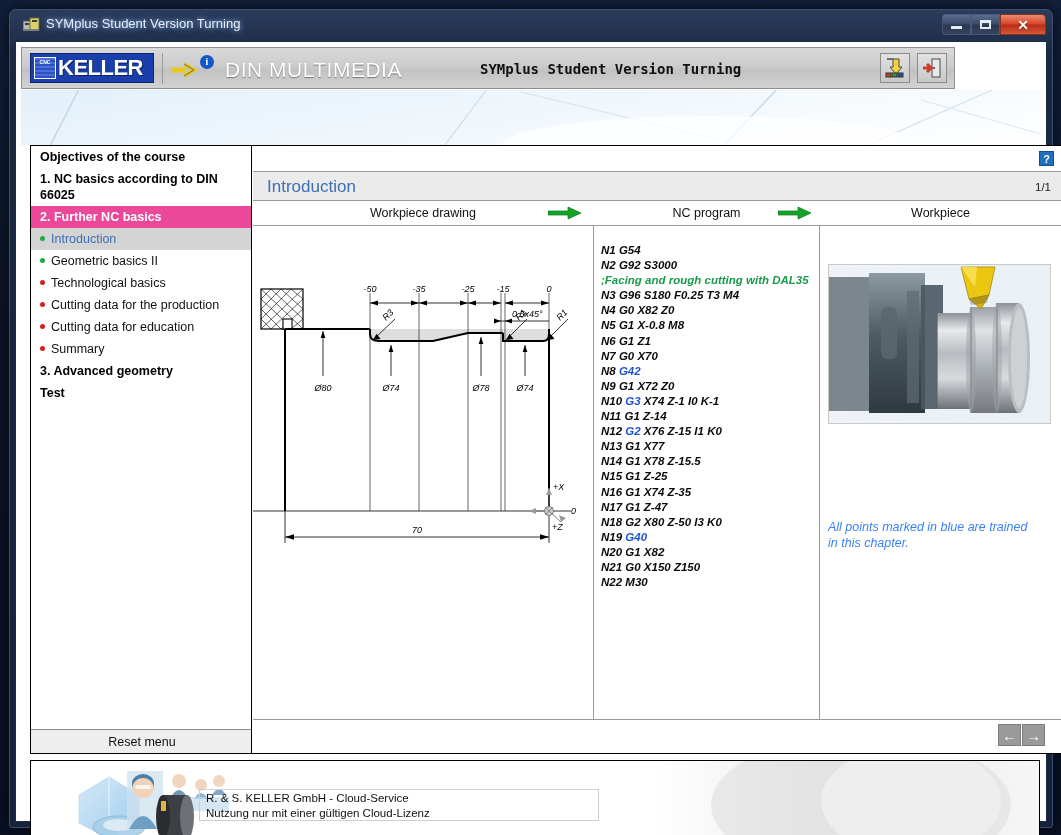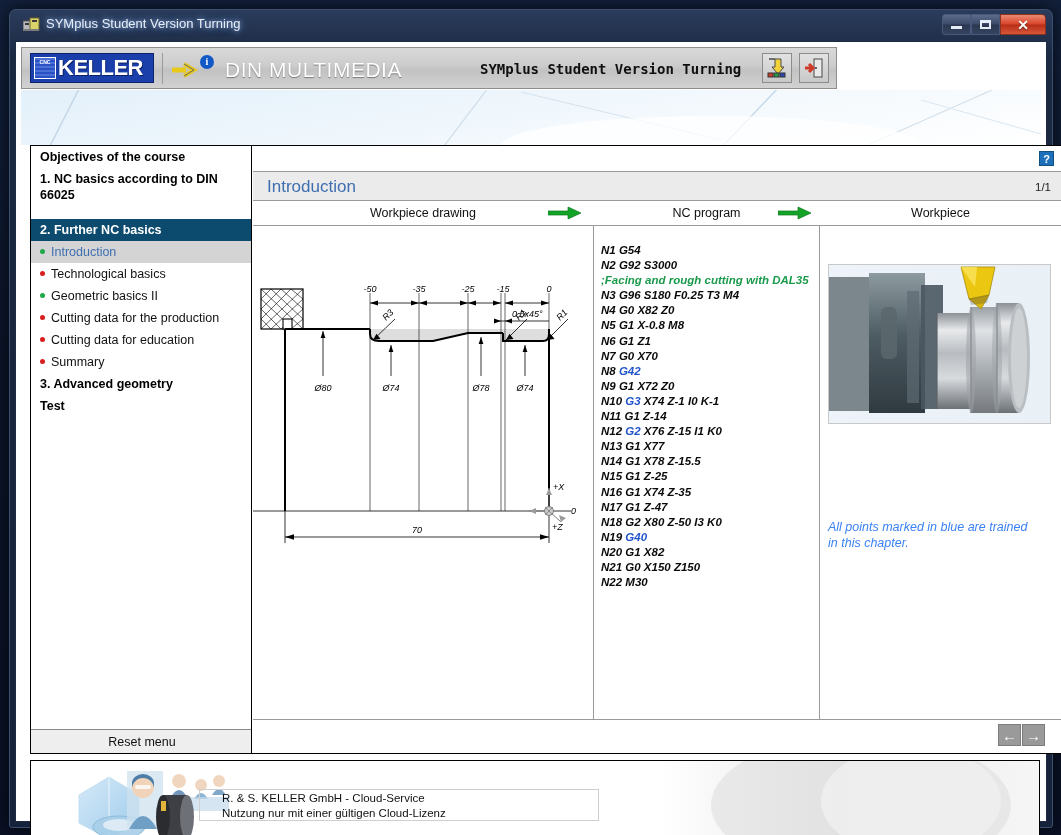--- a/index.html
+++ b/index.html
@@ -52,21 +52,21 @@
   .glyph-min{width:11px;height:3px;background:#e6ecf6;margin-top:6px;}
   .glyph-max{width:11px;height:9px;border:2px solid #e6ecf6;border-top-width:3px;box-sizing:border-box;}
   .glyph-close{color:#fff;font-size:14px;font-weight:bold;line-height:1;text-shadow:0 1px 1px rgba(0,0,0,.5);}
   
   #client{
     position:absolute;left:5px;top:31px;width:1032px;height:781px;
     background:#ffffff;border:1px solid #1d2b44;box-sizing:border-box;
   }
   
   #apphead{
-    position:absolute;left:5px;top:5px;width:816px;height:42px;
+    position:absolute;left:5px;top:5px;width:934px;height:42px;
     background:linear-gradient(180deg,#d9d9d9 0%,#cccccc 45%,#c2c2c2 55%,#d2d2d2 100%);
     border:1px solid #8e8e8e;box-sizing:border-box;
   }
   .logo{
     position:absolute;left:8px;top:5px;width:124px;height:30px;
     background:#1b3faa;border:1px solid #0c2470;
     display:flex;align-items:center;box-sizing:border-box;
   }
   .logo .cnc{
     width:22px;height:22px;margin-left:3px;
@@ -120,21 +120,21 @@
     position:absolute;left:0;top:0;width:222px;height:609px;
     background:#ffffff;border:1px solid #000000;box-sizing:border-box;
     overflow:hidden;
   }
   .sbitem{
     padding:3px 8px 3px 9px;font-size:12.5px;color:#111;line-height:16px;
     white-space:normal;
   }
   .sbitem.head{font-weight:bold;color:#000;}
   .sbitem.sect{
-    font-weight:bold;color:#ffffff;background:#0c4a6e;padding-left:9px;margin-top:13px;
+    font-weight:bold;color:#ffffff;background:#ec4899;padding-left:9px;
   }
   .sbitem.leaf{padding-left:20px;position:relative;}
   .sbitem.leaf .dot{
     position:absolute;left:9px;top:8px;width:5px;height:5px;border-radius:50%;
   }
   .sbitem.leaf.sel{background:#d4d4d4;color:#3f6fb0;}
   #resetmenu{
     position:absolute;left:0;bottom:0;width:222px;height:24px;
     background:#eeeeee;border-top:1px solid #8a8a8a;
     font-size:12.5px;color:#111;text-align:center;line-height:24px;
@@ -195,21 +195,21 @@
     color:#ffffff;font-size:15px;line-height:1;
   }
   
   #footer{
     position:absolute;left:14px;top:718px;width:1010px;height:86px;
     background:#ffffff;border:1px solid #000000;box-sizing:border-box;
     overflow:hidden;
   }
   #footer .txtbox{
     position:absolute;left:168px;top:28px;width:400px;height:32px;
-    border:1px solid #cfcfcf;box-sizing:border-box;padding:1px 22px;
+    border:1px solid #cfcfcf;box-sizing:border-box;padding:1px 6px;
   }
   #footer .l1{font-size:11.5px;color:#111;line-height:15px;}
   #footer .l2{font-size:11.5px;color:#111;line-height:15px;}
   .dimtxt{font-size:9px;fill:#000;font-family:"Liberation Sans",sans-serif;}
 </style>
 </head>
 <body>
 
 <div id="desktop">
   <div id="window">
@@ -284,22 +284,22 @@
       </div>
 
       <div id="content">
 
         <div id="sidebar">
           <div id="sb-list">
               <div class="sbitem head">Objectives of the course</div>
               <div class="sbitem head">1. NC basics according to DIN 66025</div>
               <div class="sbitem sect">2. Further NC basics</div>
               <div class="sbitem leaf sel"><span class="dot" style="background: rgb(31, 168, 74);"></span><span>Introduction</span></div>
+              <div class="sbitem leaf"><span class="dot" style="background: rgb(31, 168, 74);"></span><span>Geometric basics II</span></div>
               <div class="sbitem leaf"><span class="dot" style="background: rgb(216, 30, 30);"></span><span>Technological basics</span></div>
-              <div class="sbitem leaf"><span class="dot" style="background: rgb(31, 168, 74);"></span><span>Geometric basics II</span></div>
               <div class="sbitem leaf"><span class="dot" style="background: rgb(216, 30, 30);"></span><span>Cutting data for the production</span></div>
               <div class="sbitem leaf"><span class="dot" style="background: rgb(216, 30, 30);"></span><span>Cutting data for education</span></div>
               <div class="sbitem leaf"><span class="dot" style="background: rgb(216, 30, 30);"></span><span>Summary</span></div>
               <div class="sbitem head">3. Advanced geometry</div>
               <div class="sbitem head">Test</div>
             </div>
           <div id="resetmenu">Reset menu</div>
         </div>
 
         <div id="main">

